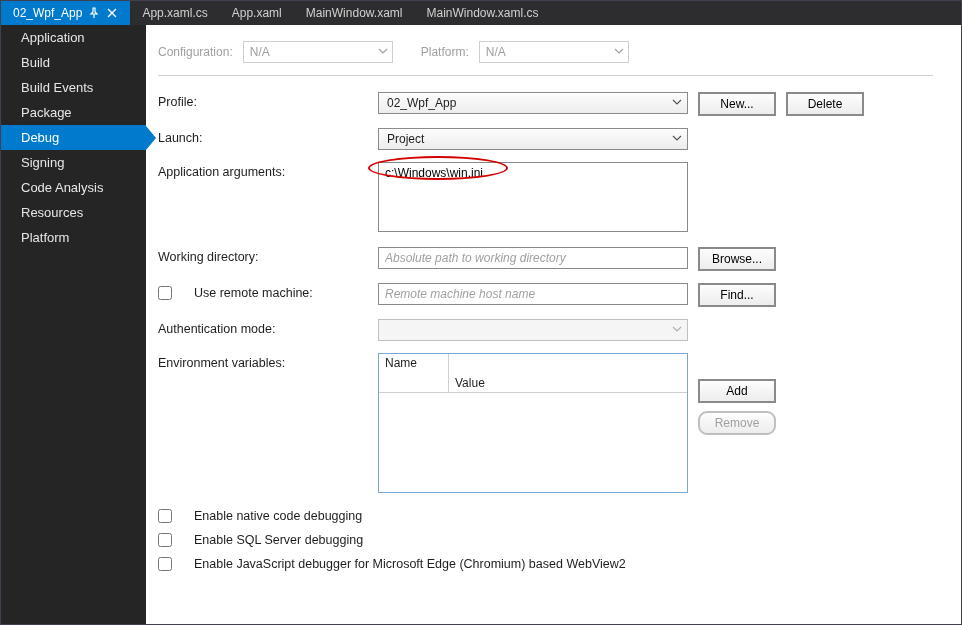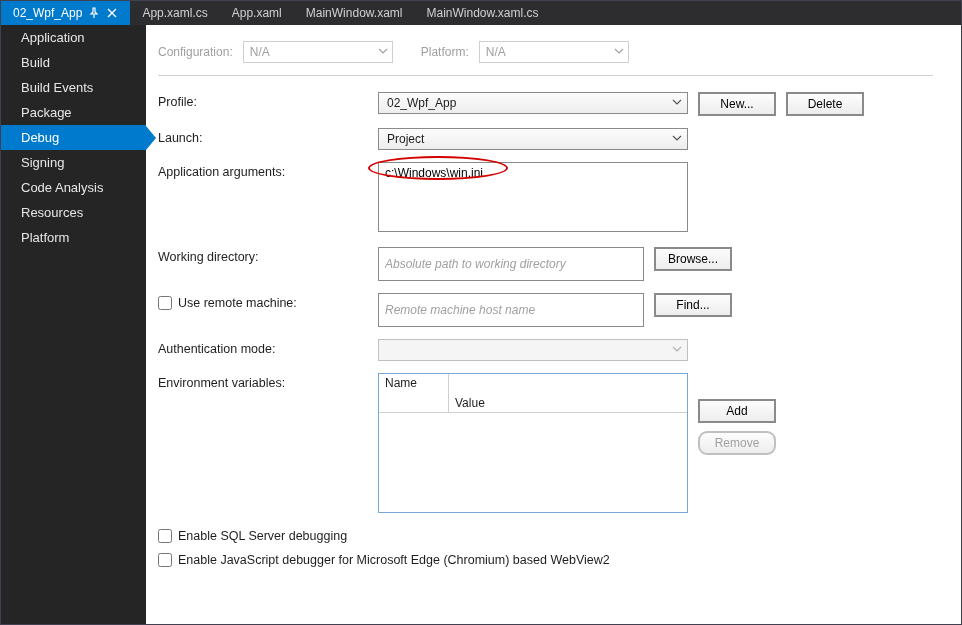--- a/index.html
+++ b/index.html
@@ -178,33 +178,33 @@
       left: -10px;
       top: -6px;
       width: 140px;
       height: 24px;
       border: 2px solid #d40000;
       border-radius: 50%;
       pointer-events: none;
     }
     .text-input {
       border: 1px solid #8a8a8a;
-      width: 266px;
+      width: 310px;
       height: 22px;
-      padding: 16px 6px;
+      padding: 4px 6px;
       font-family: inherit;
       font-size: 12px;
     }
     .text-input::placeholder { color: #a0a0a0; font-style: italic; }
     .text-input:disabled { background: #fff; color: #a0a0a0; }
     .dropdown.disabled { color: #a0a0a0; border-color: #c0c0c0; background: #f5f5f5; }
     .checkbox-row {
       display: flex;
       align-items: center;
-      gap: 6px;
+      gap: 22px;
       font-size: 12.5px;
     }
     .checkbox-row input { width: 14px; height: 14px; }
     .env-grid {
       border: 1px solid #7aa7d8;
       width: 310px;
       height: 140px;
       background: #fff;
     }
     .env-header {
@@ -376,20 +376,24 @@
         <div class="side-buttons">
           <button class="btn">Add</button>
           <button class="btn disabled">Remove</button>
         </div>
       </div>
     </div>
 
     <div class="bottom-checks">
       <div class="checkbox-row">
         <input type="checkbox" style="">
+        <span>Enable native code debugging</span>
+      </div>
+      <div class="checkbox-row">
+        <input type="checkbox" style="">
         <span>Enable SQL Server debugging</span>
       </div>
       <div class="checkbox-row">
         <input type="checkbox" style="">
         <span>Enable JavaScript debugger for Microsoft Edge (Chromium) based WebView2</span>
       </div>
     </div>
 
   </div>
 </div>

